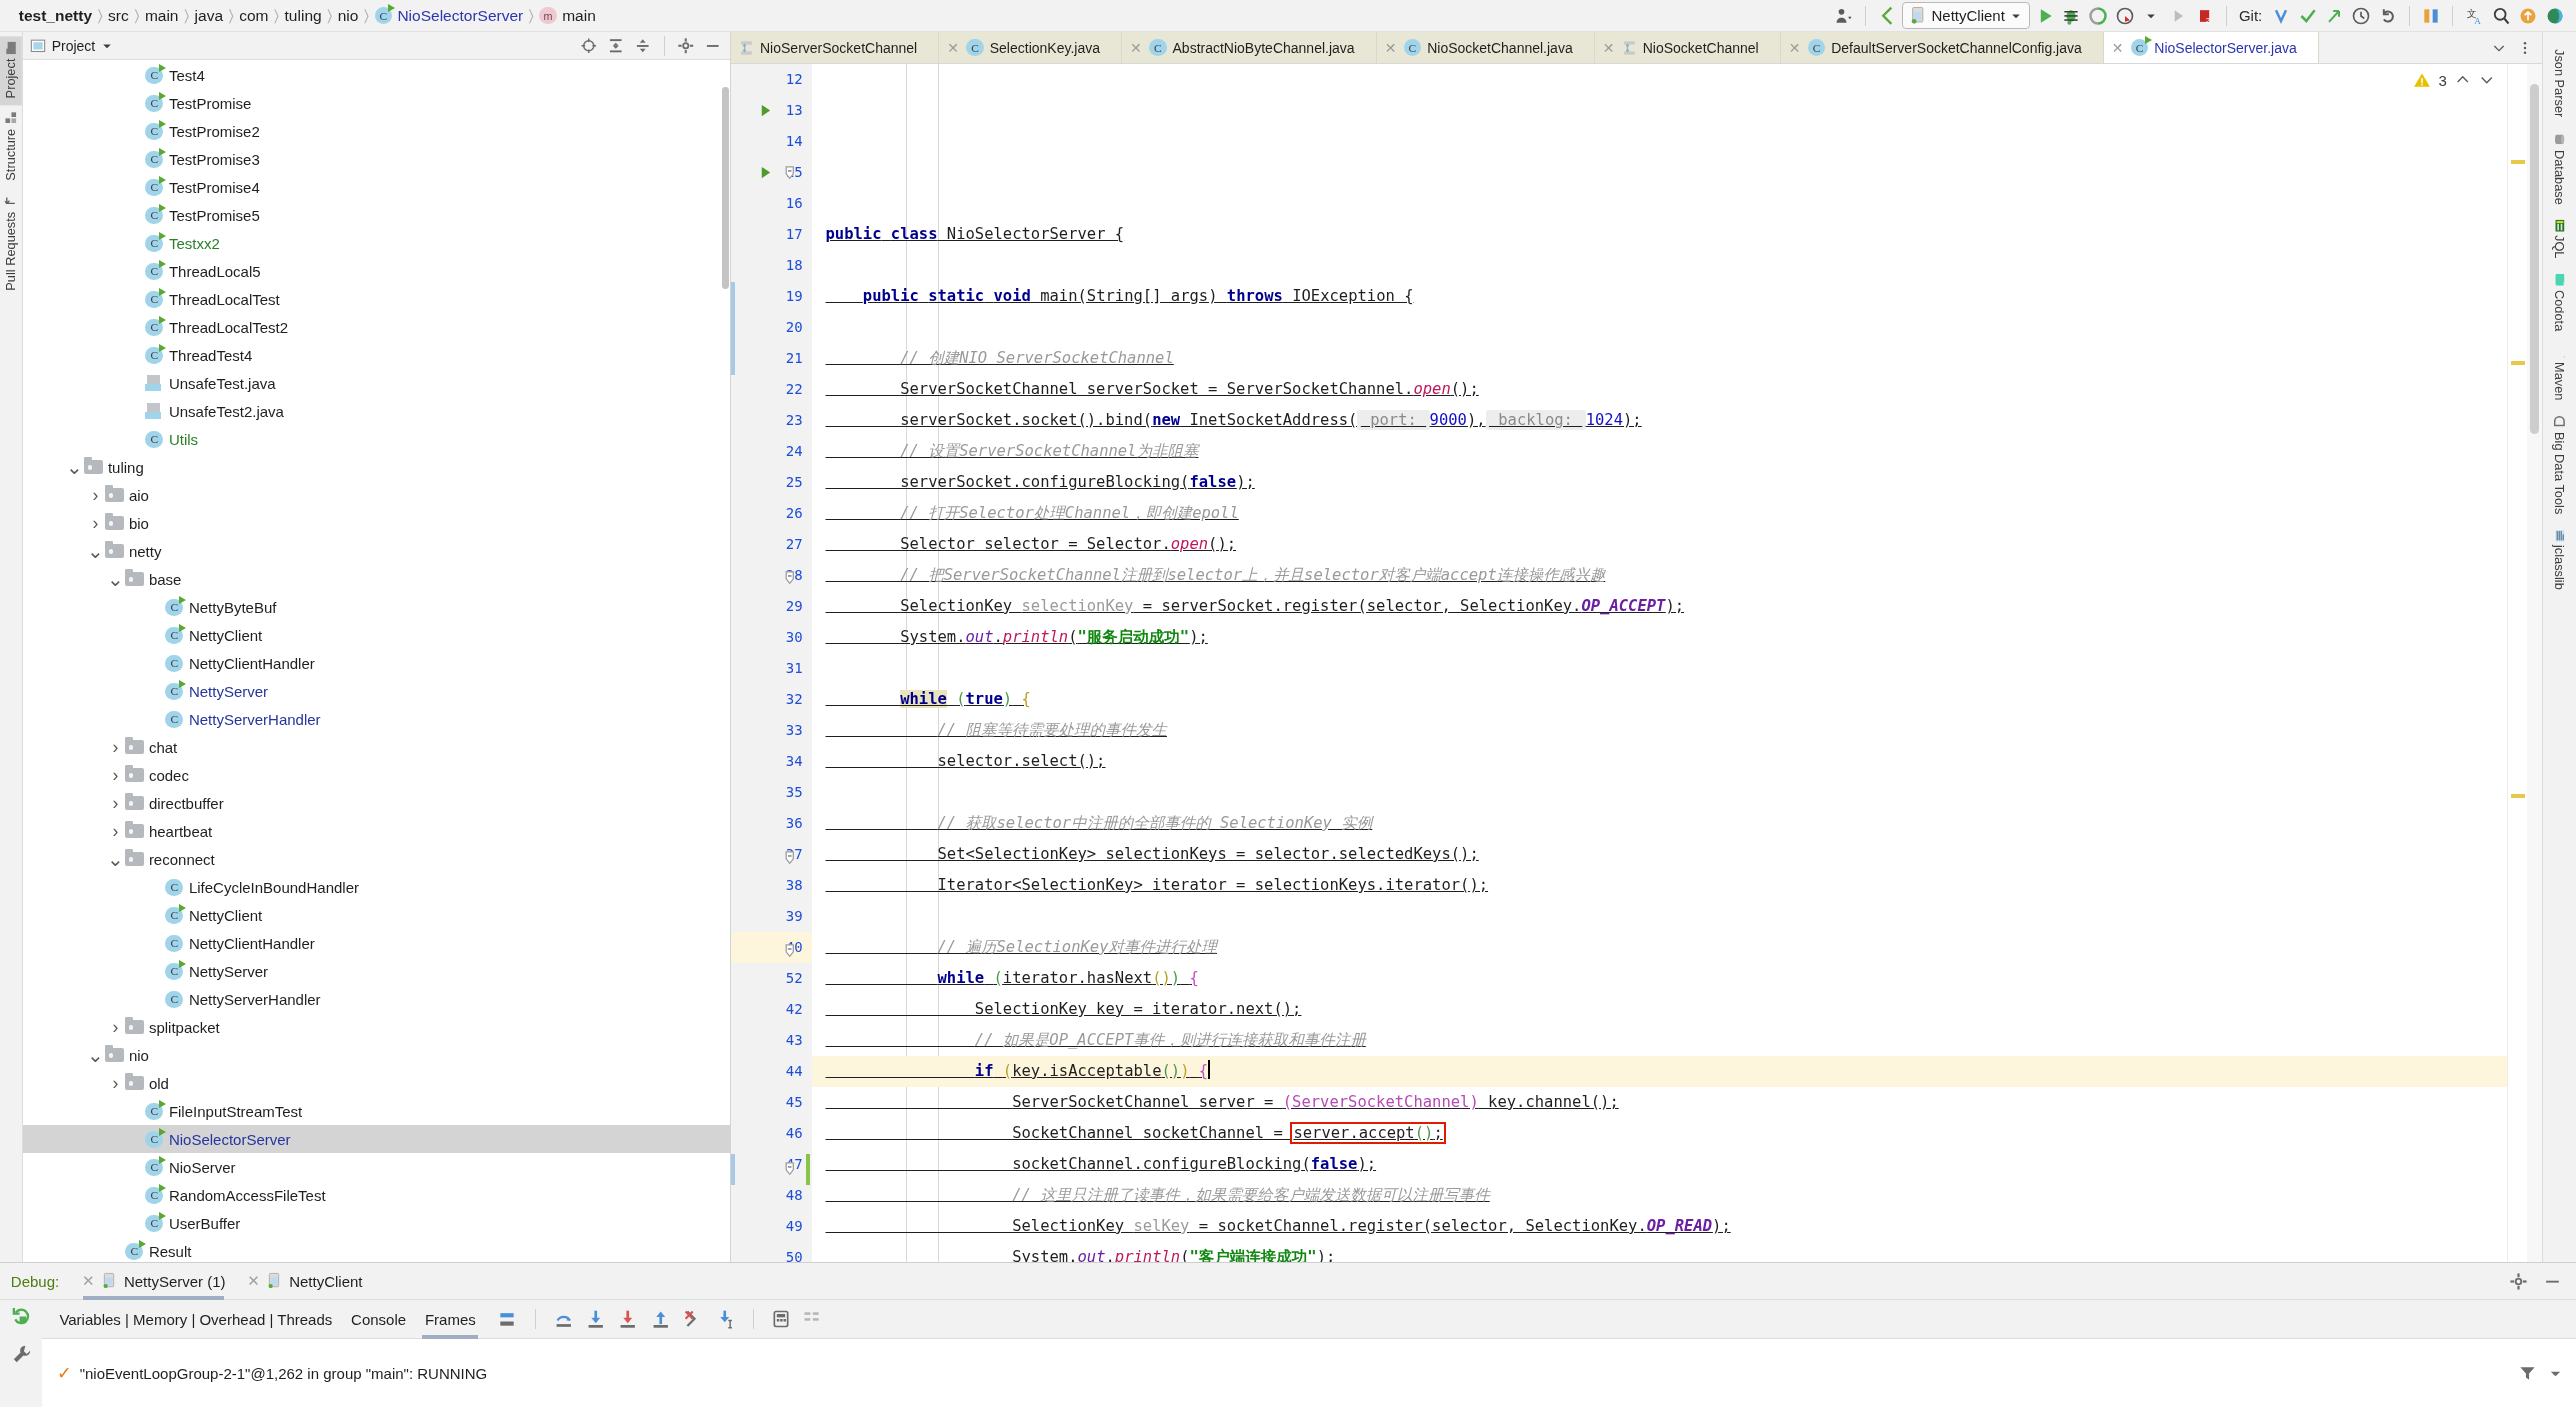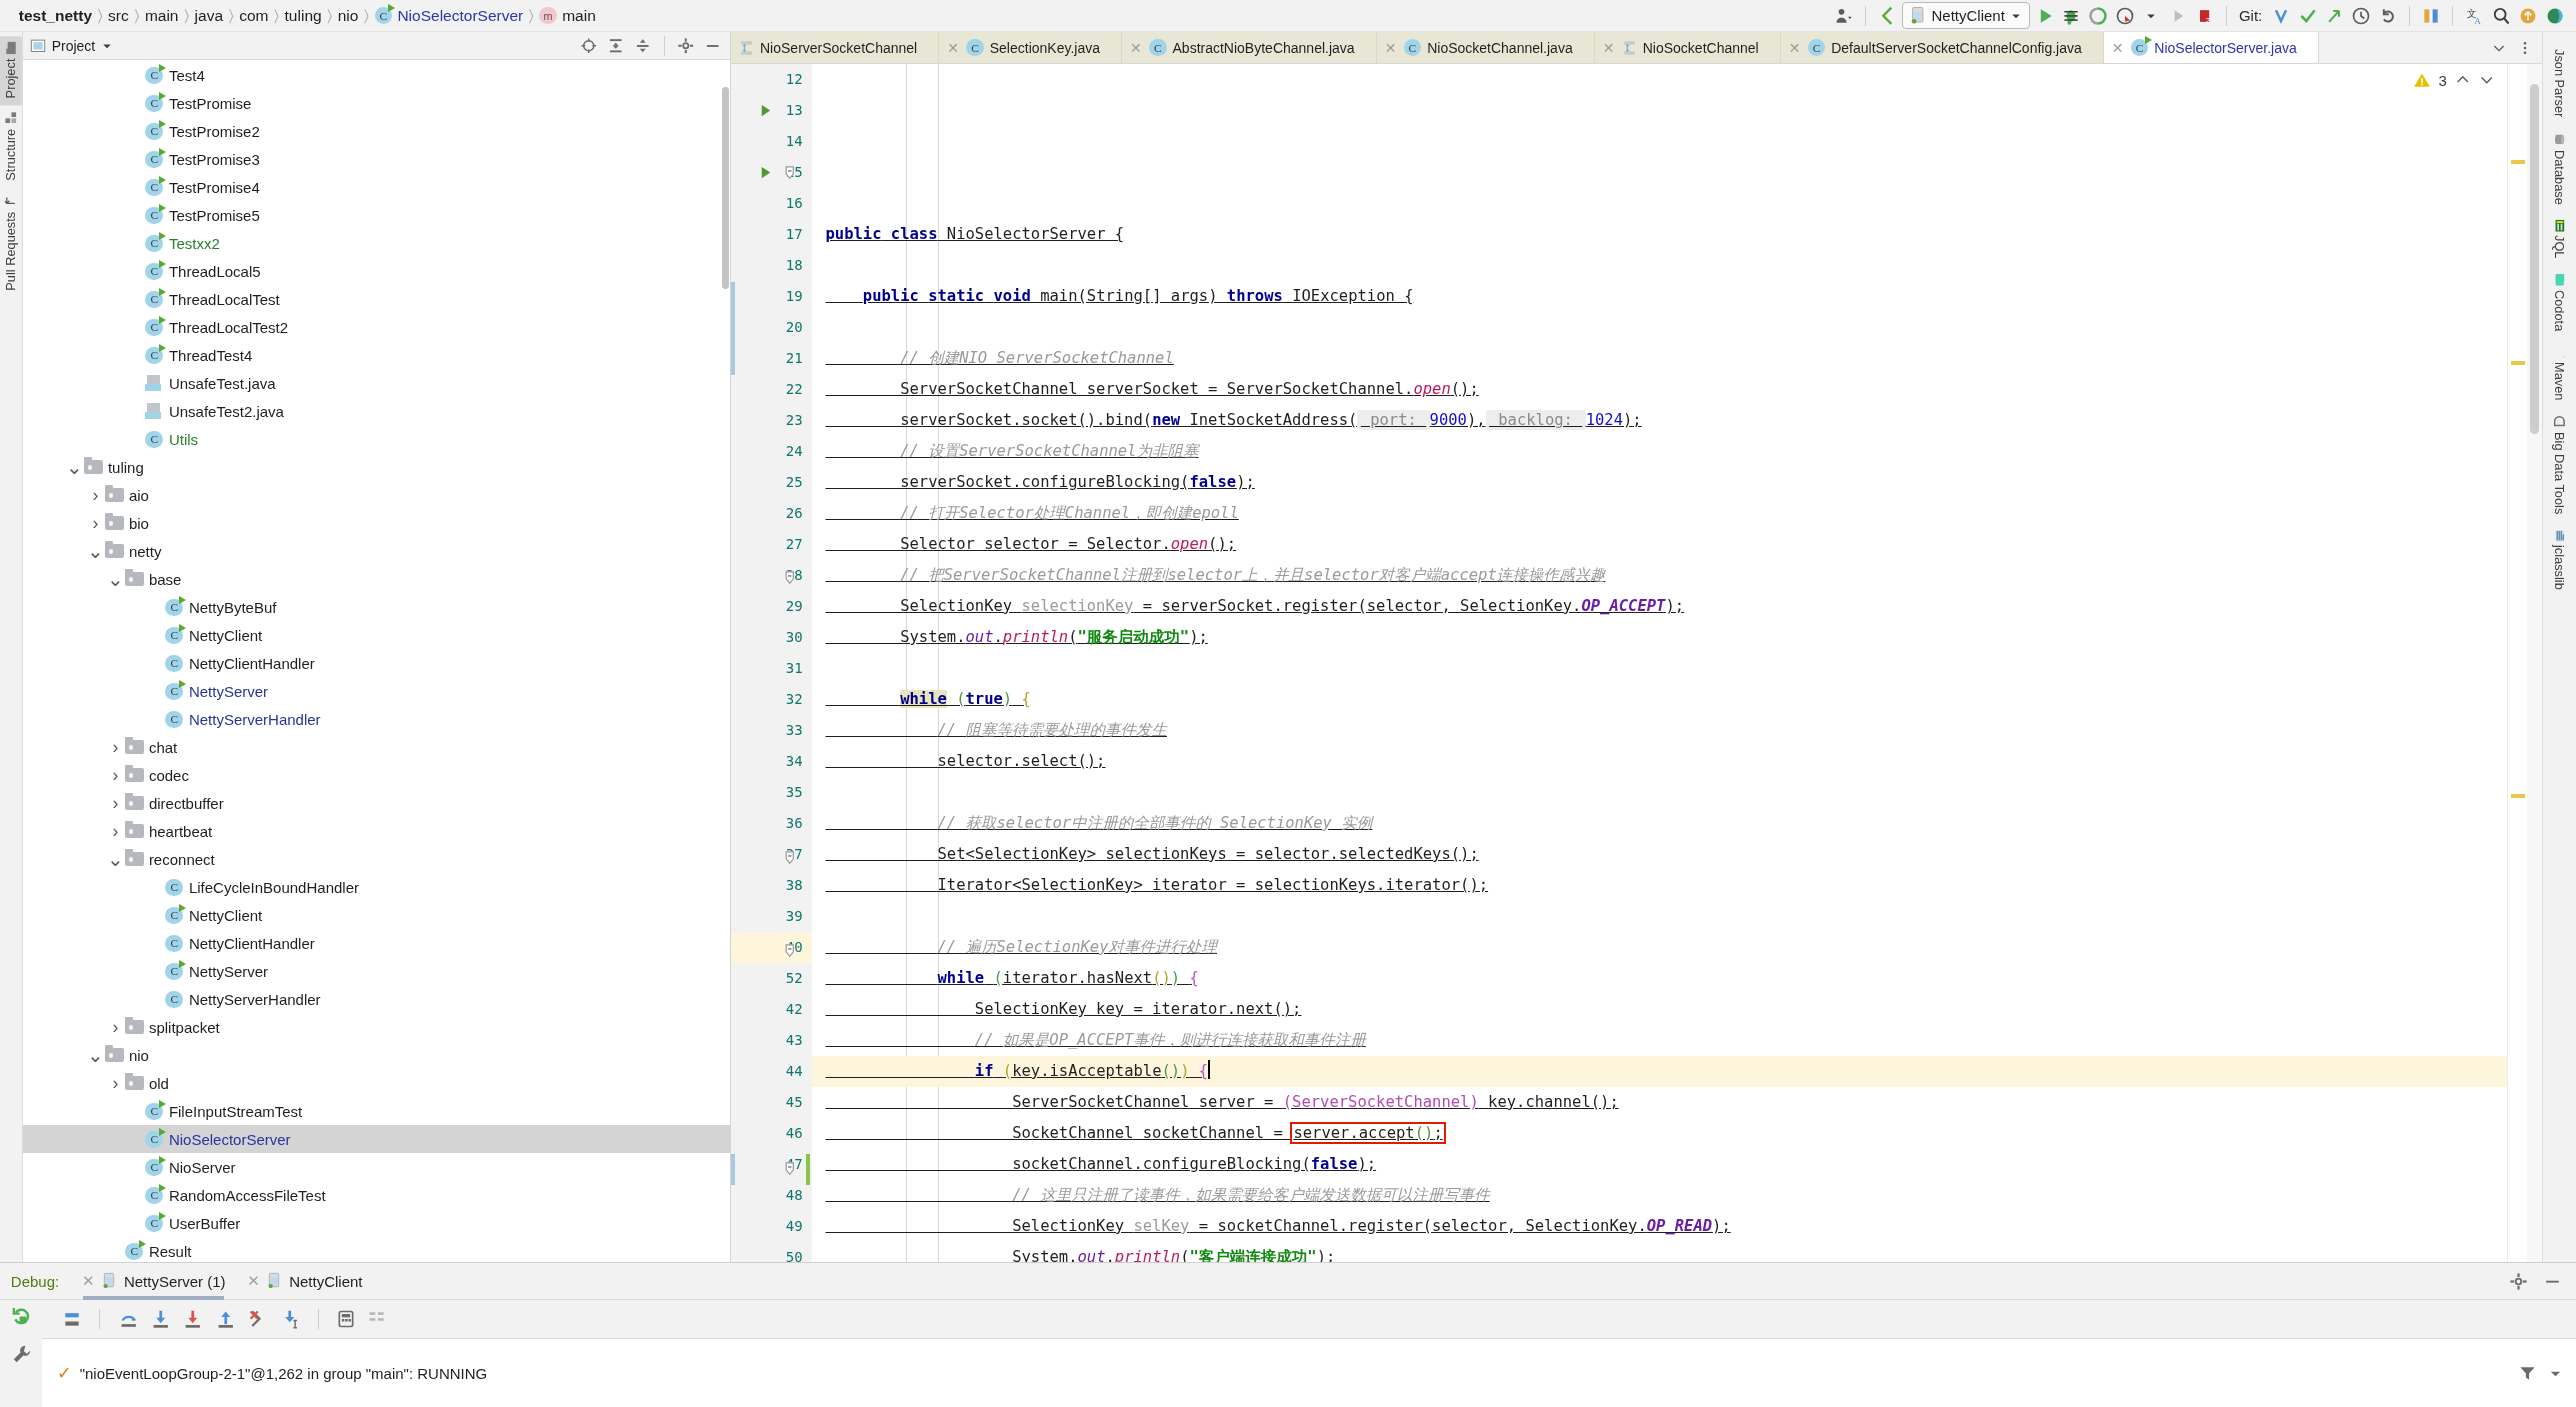--- a/index.html
+++ b/index.html
@@ -85,21 +85,21 @@
   .editor-col { flex:1; display:flex; flex-direction:column; min-width:0; background:#fff;}
   .tabbar { height:32px; min-height:32px; background:#f2f2f2; display:flex; align-items:stretch; border-bottom:0.7px solid #d8d8d8;}
   .tab { display:flex; align-items:center; gap:6px; padding:0 21px 0 8px; font-size:14px; background:#e8e7d5; white-space:nowrap; border-right:0.7px solid #dad9c8;}
   .tab.active { background:#fff; color:#2b35af; }
   .tab .x { color:#9b9b9b; font-size:14px; margin-right:1.3px;}
   .tab-spacer { flex:1; background:#f2f2f2;}
   .tabbar-right { display:flex; align-items:center; gap:1.3px; padding:0 5.4px; background:#f2f2f2;}
 
   .editor-main { flex:1; display:flex; min-height:0; position:relative; background:#fff; overflow:hidden;}
   .gutter { width:81px; min-width:81px; background:#f2f2f2; position:relative; }
-  .gutter .ln { height:31px; line-height:31px; text-align:right; padding-right:9.4px; font-family:"DejaVu Sans Mono", monospace; font-size:14px; color:#0f766e;}
+  .gutter .ln { height:31px; line-height:31px; text-align:right; padding-right:9.4px; font-family:"DejaVu Sans Mono", monospace; font-size:14px; color:#1d4ed8;}
   .code-area { flex:1; position:relative; overflow:hidden; background:#fff;
      font-family:"DejaVu Sans Mono", monospace; font-size:15.5px; line-height:31px; white-space:pre;}
   .cl { height:31px; padding-left:13.5px; position:relative;text-decoration:underline;}
   .cl.hl { background:#fdf6dd; }
   
   .kw { color:#00008f; font-weight:bold;}
   .str { color:#118811; font-weight:bold;}
   .cmt { color:#9a9a9a; font-style:italic;}
   .num { color:#1310c8; }
   .stat { color:#6a1fa2; font-style:italic; font-weight:bold;}
@@ -1085,20 +1085,25 @@
         </div>
         <div>
           <svg width="23" height="23" viewBox="0 0 24 24">
               <path d="M16 3 a5 5 0 0 0 -5 7 L4 17 l3 3 l7 -7 a5 5 0 0 0 7 -5 l-3.5 3.5 l-3 -3 z" fill="#6c6c6c"></path>
             </svg>
         </div>
       </div>
 
       <div class="dbg-content">
         <div class="dbg-toolbar">
+          <div id="dbg-ttabs" style="display:flex;align-items:stretch;">
+              <div class="dbg-ttab">Variables | Memory | Overhead | Threads</div>
+              <div class="dbg-ttab">Console</div>
+              <div class="dbg-ttab active">Frames</div>
+            </div>
           <div style="display:flex;align-items:center;gap:10.8px;padding-left:12px;">
             <div>
               <svg width="20" height="20" viewBox="0 0 24 24">
                   <rect x="4" y="5" width="16" height="5" fill="#4a90d9"></rect>
                   <rect x="4" y="15" width="16" height="5" fill="#6c6c6c"></rect>
                 </svg>
             </div>
             <div class="vdiv"></div>
             <div>
               <svg width="21.5" height="21.5" viewBox="0 0 24 24">

